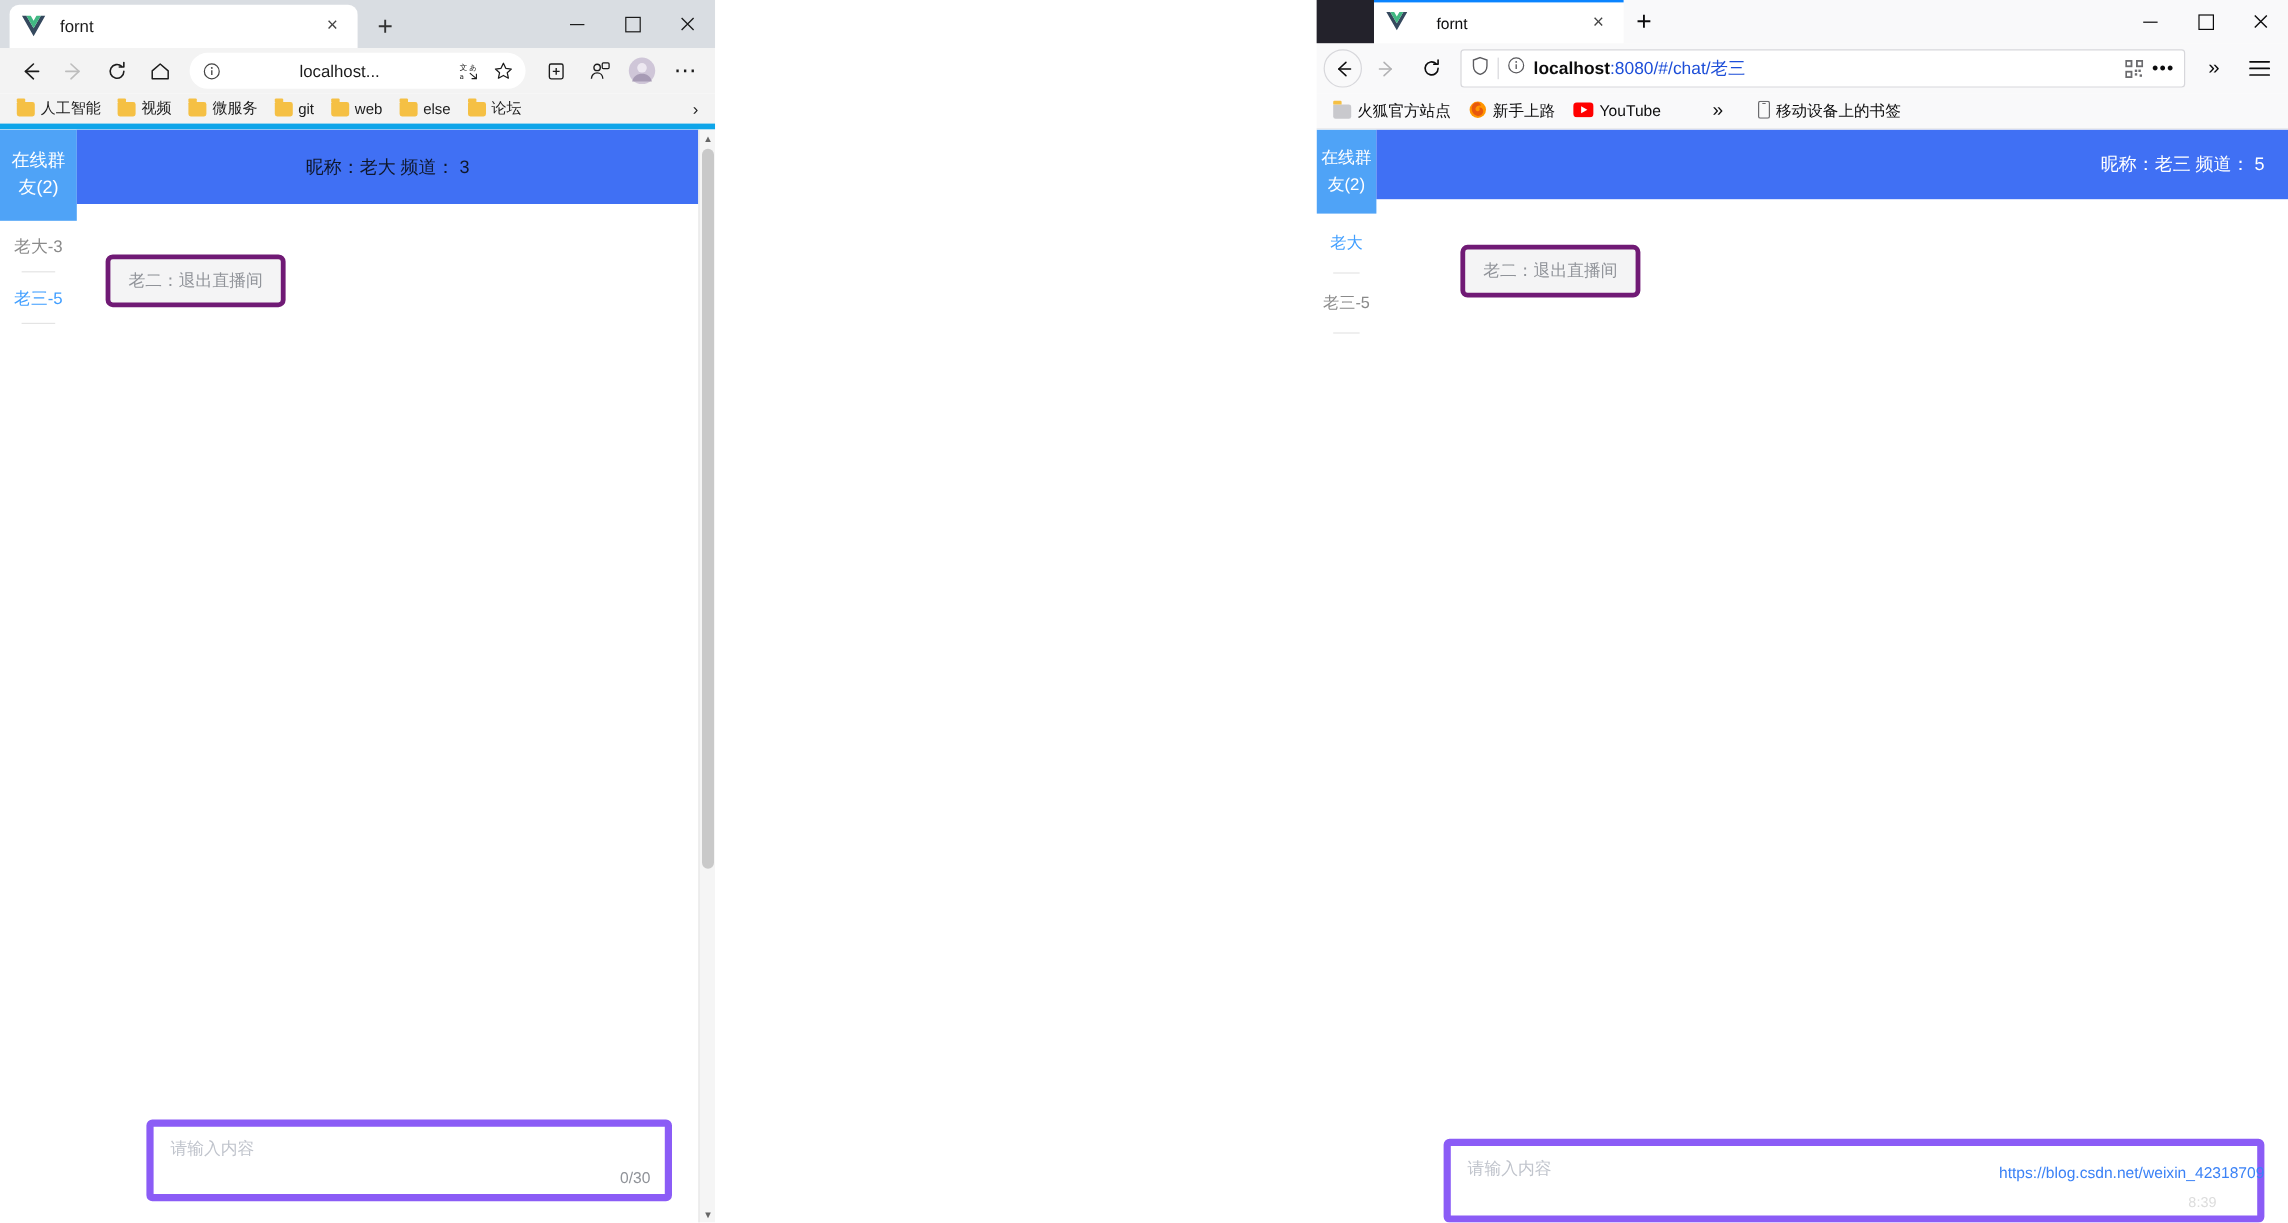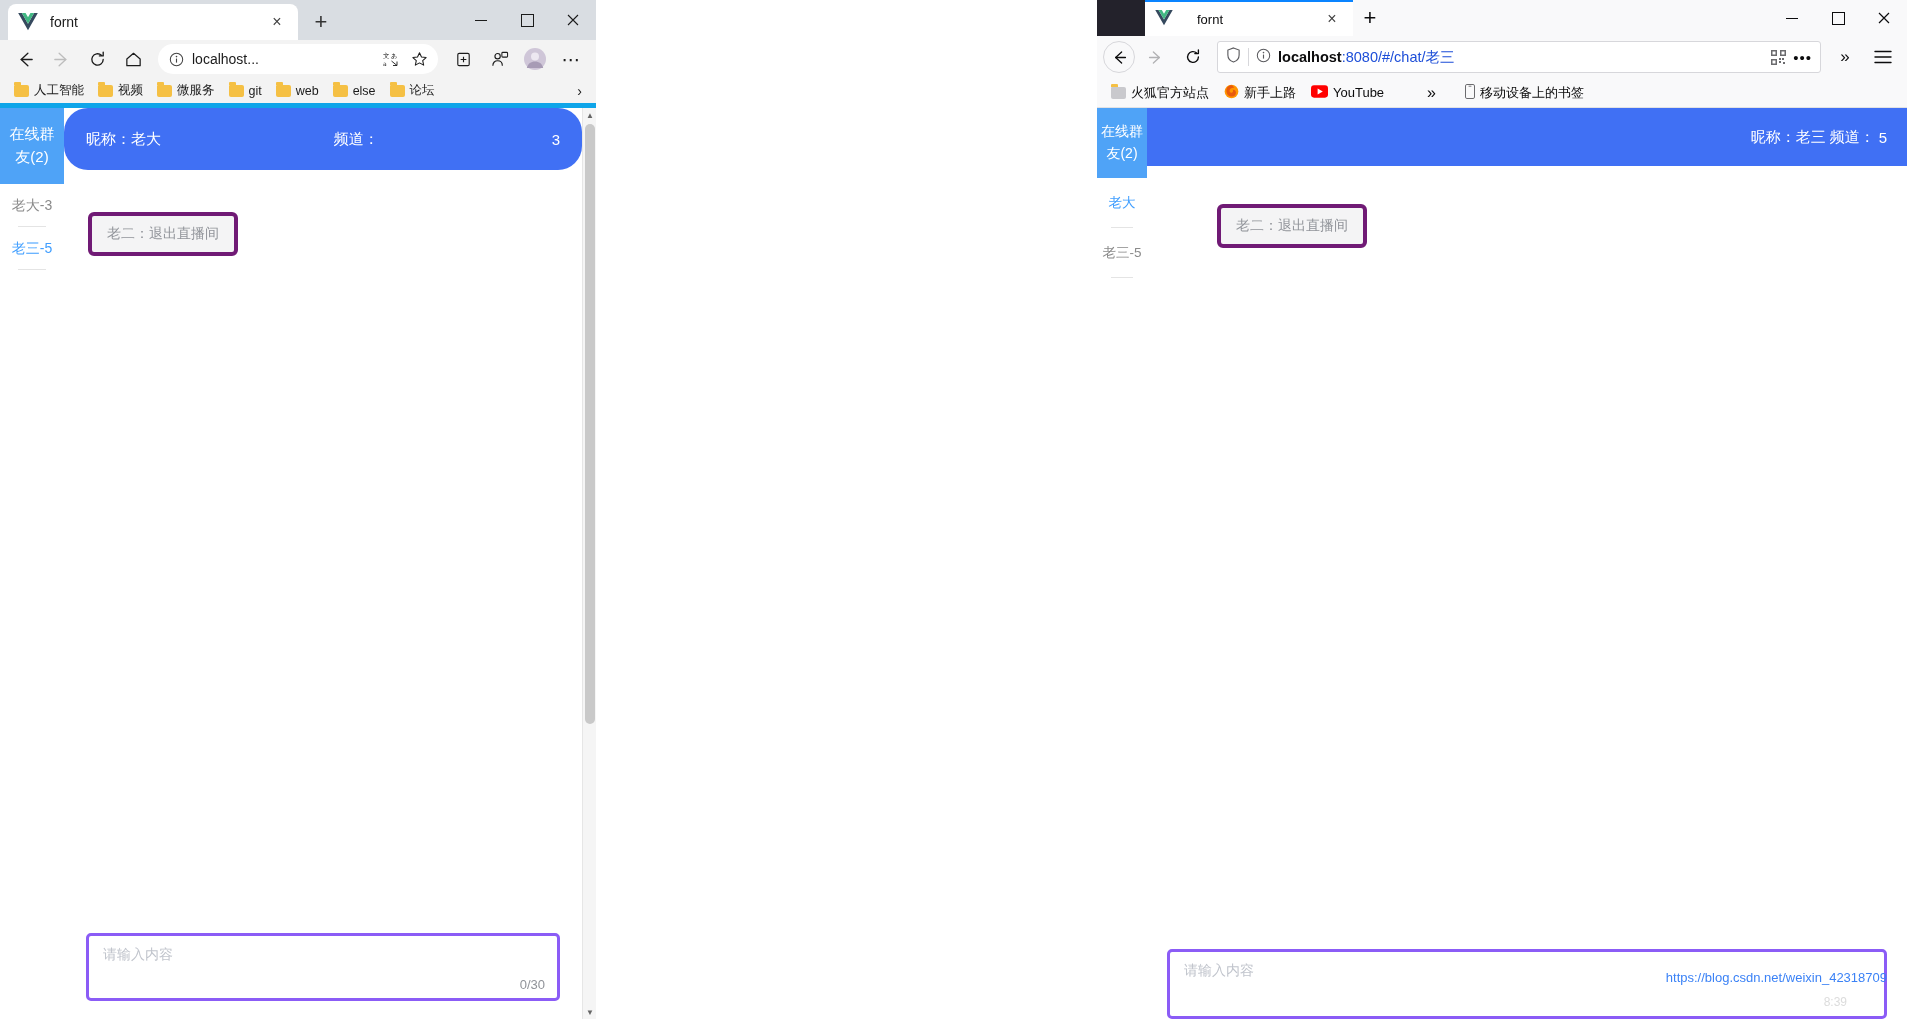--- a/index.html
+++ b/index.html
@@ -43,21 +43,21 @@
   .wc-btn {
     width: 46px; height: 40px; display: flex; align-items: center; justify-content: center;
     font-size: 13px; color: #1b1b1b; cursor: pointer;
   }
   .wc-min::before { content: ""; display: block; width: 12px; height: 1px; background: #1b1b1b; }
   .wc-max::before { content: ""; display: block; width: 11px; height: 11px; border: 1px solid #1b1b1b; }
   .wc-close svg { display: block; }
 
   .edge-toolbar {
     height: 38px; background: #f3f3f3; display: flex; align-items: center;
-    padding: 0 8px; gap: 2px;
+    padding: 0 8px; gap: 2px; text-align: center;
   }
   .tb-icon {
     width: 34px; height: 30px; display: flex; align-items: center; justify-content: center;
     color: #1b1b1b; cursor: pointer; flex: 0 0 auto;
   }
   .tb-icon.disabled { color: #bdbdbd; }
   .edge-urlbar {
     flex: 1 1 auto; height: 30px; background: #ffffff; border-radius: 15px;
     display: flex; align-items: center; padding: 0 8px; margin: 0 6px; gap: 6px;
     min-width: 0;
@@ -112,35 +112,35 @@
   }
   .sb-user {
     text-align: center; font-size: 14px; line-height: 22px; padding: 10px 4px;
     color: #8a8a8a; word-break: break-all; cursor: pointer;
   }
   .sb-user.active { color: #409eff; white-space: nowrap; overflow: hidden; }
   .sb-div { height: 1px; background: #e4e4e4; margin: 0 18px; }
 
   .app-main { flex: 1 1 auto; display: flex; flex-direction: column; min-width: 0; position: relative; }
   .app-header {
-    background: #4070f4; color: #ffffff; height: 62px;
-    display: flex; align-items: center; justify-content: space-between;
-    padding: 0 22px; font-size: 15px; gap: 4px; border-radius: 24px;
+    background: #4070f4; color: #0f172a; height: 62px;
+    display: flex; align-items: center; justify-content: center;
+    padding: 0 22px; font-size: 15px; gap: 4px;
   }
   .hdr-seg { white-space: nowrap; }
   .chat-body { flex: 1 1 auto; padding: 42px 0 0 0; overflow: hidden; }
   .msg-row { display: flex; padding: 0 24px; }
   .msg-bubble {
     background: #f4f4f5; border: 4px solid #701a75; border-radius: 6px;
     padding: 9px 15px; font-size: 14px; color: #909399; max-width: 70%;
   }
   .chat-footer { padding: 0 22px 18px; }
   .chat-input-wrap {
-    position: relative; border: 3px solid #8b5cf6; border-radius: 5px;
-    background: #ffffff; height: 68px; padding: 10px 14px;
+    position: relative; border: 6px solid #8b5cf6; border-radius: 5px;
+    background: #ffffff; height: 68px; padding: 10px 14px; margin-left: 36px;
   }
   .chat-input-wrap .ph { font-size: 14px; color: #c0c4cc; }
   .char-count {
     position: absolute; right: 12px; bottom: 6px; font-size: 13px; color: #909399;
   }
 
   
   .ff-window {
     position: absolute; left: 1097px; top: 0; width: 810px; height: 1019px;
     background: #ffffff; overflow: hidden;

